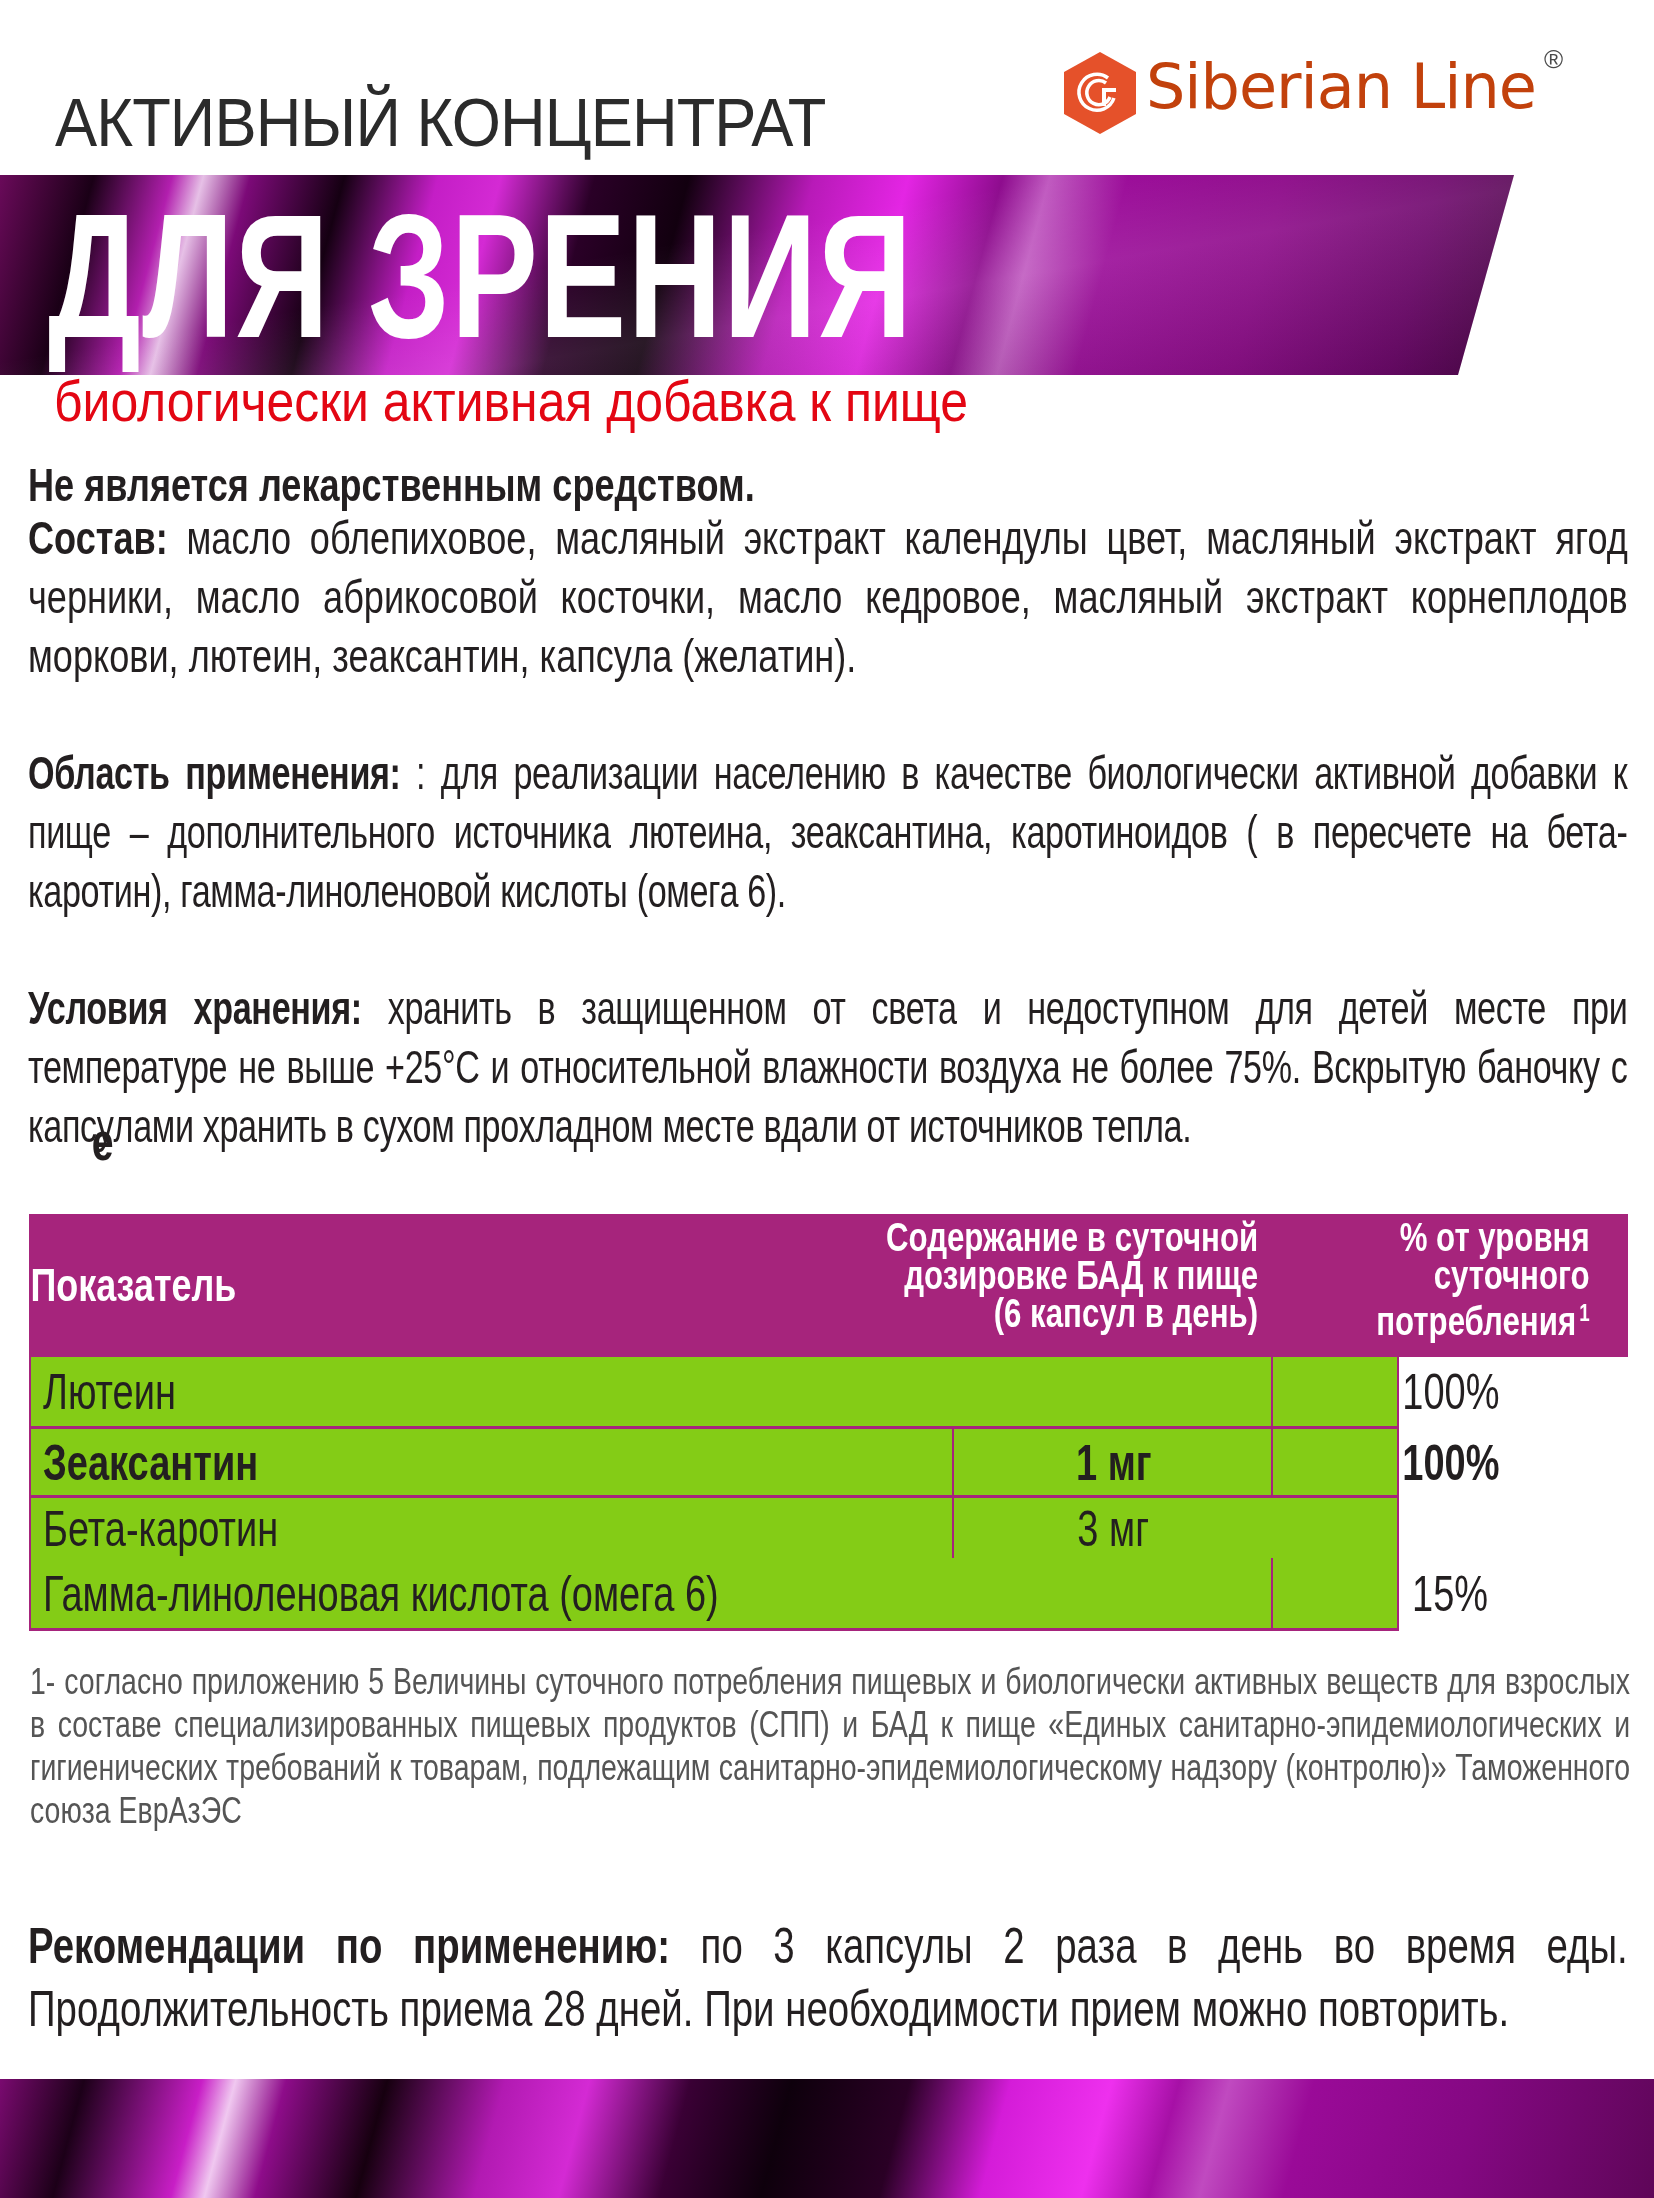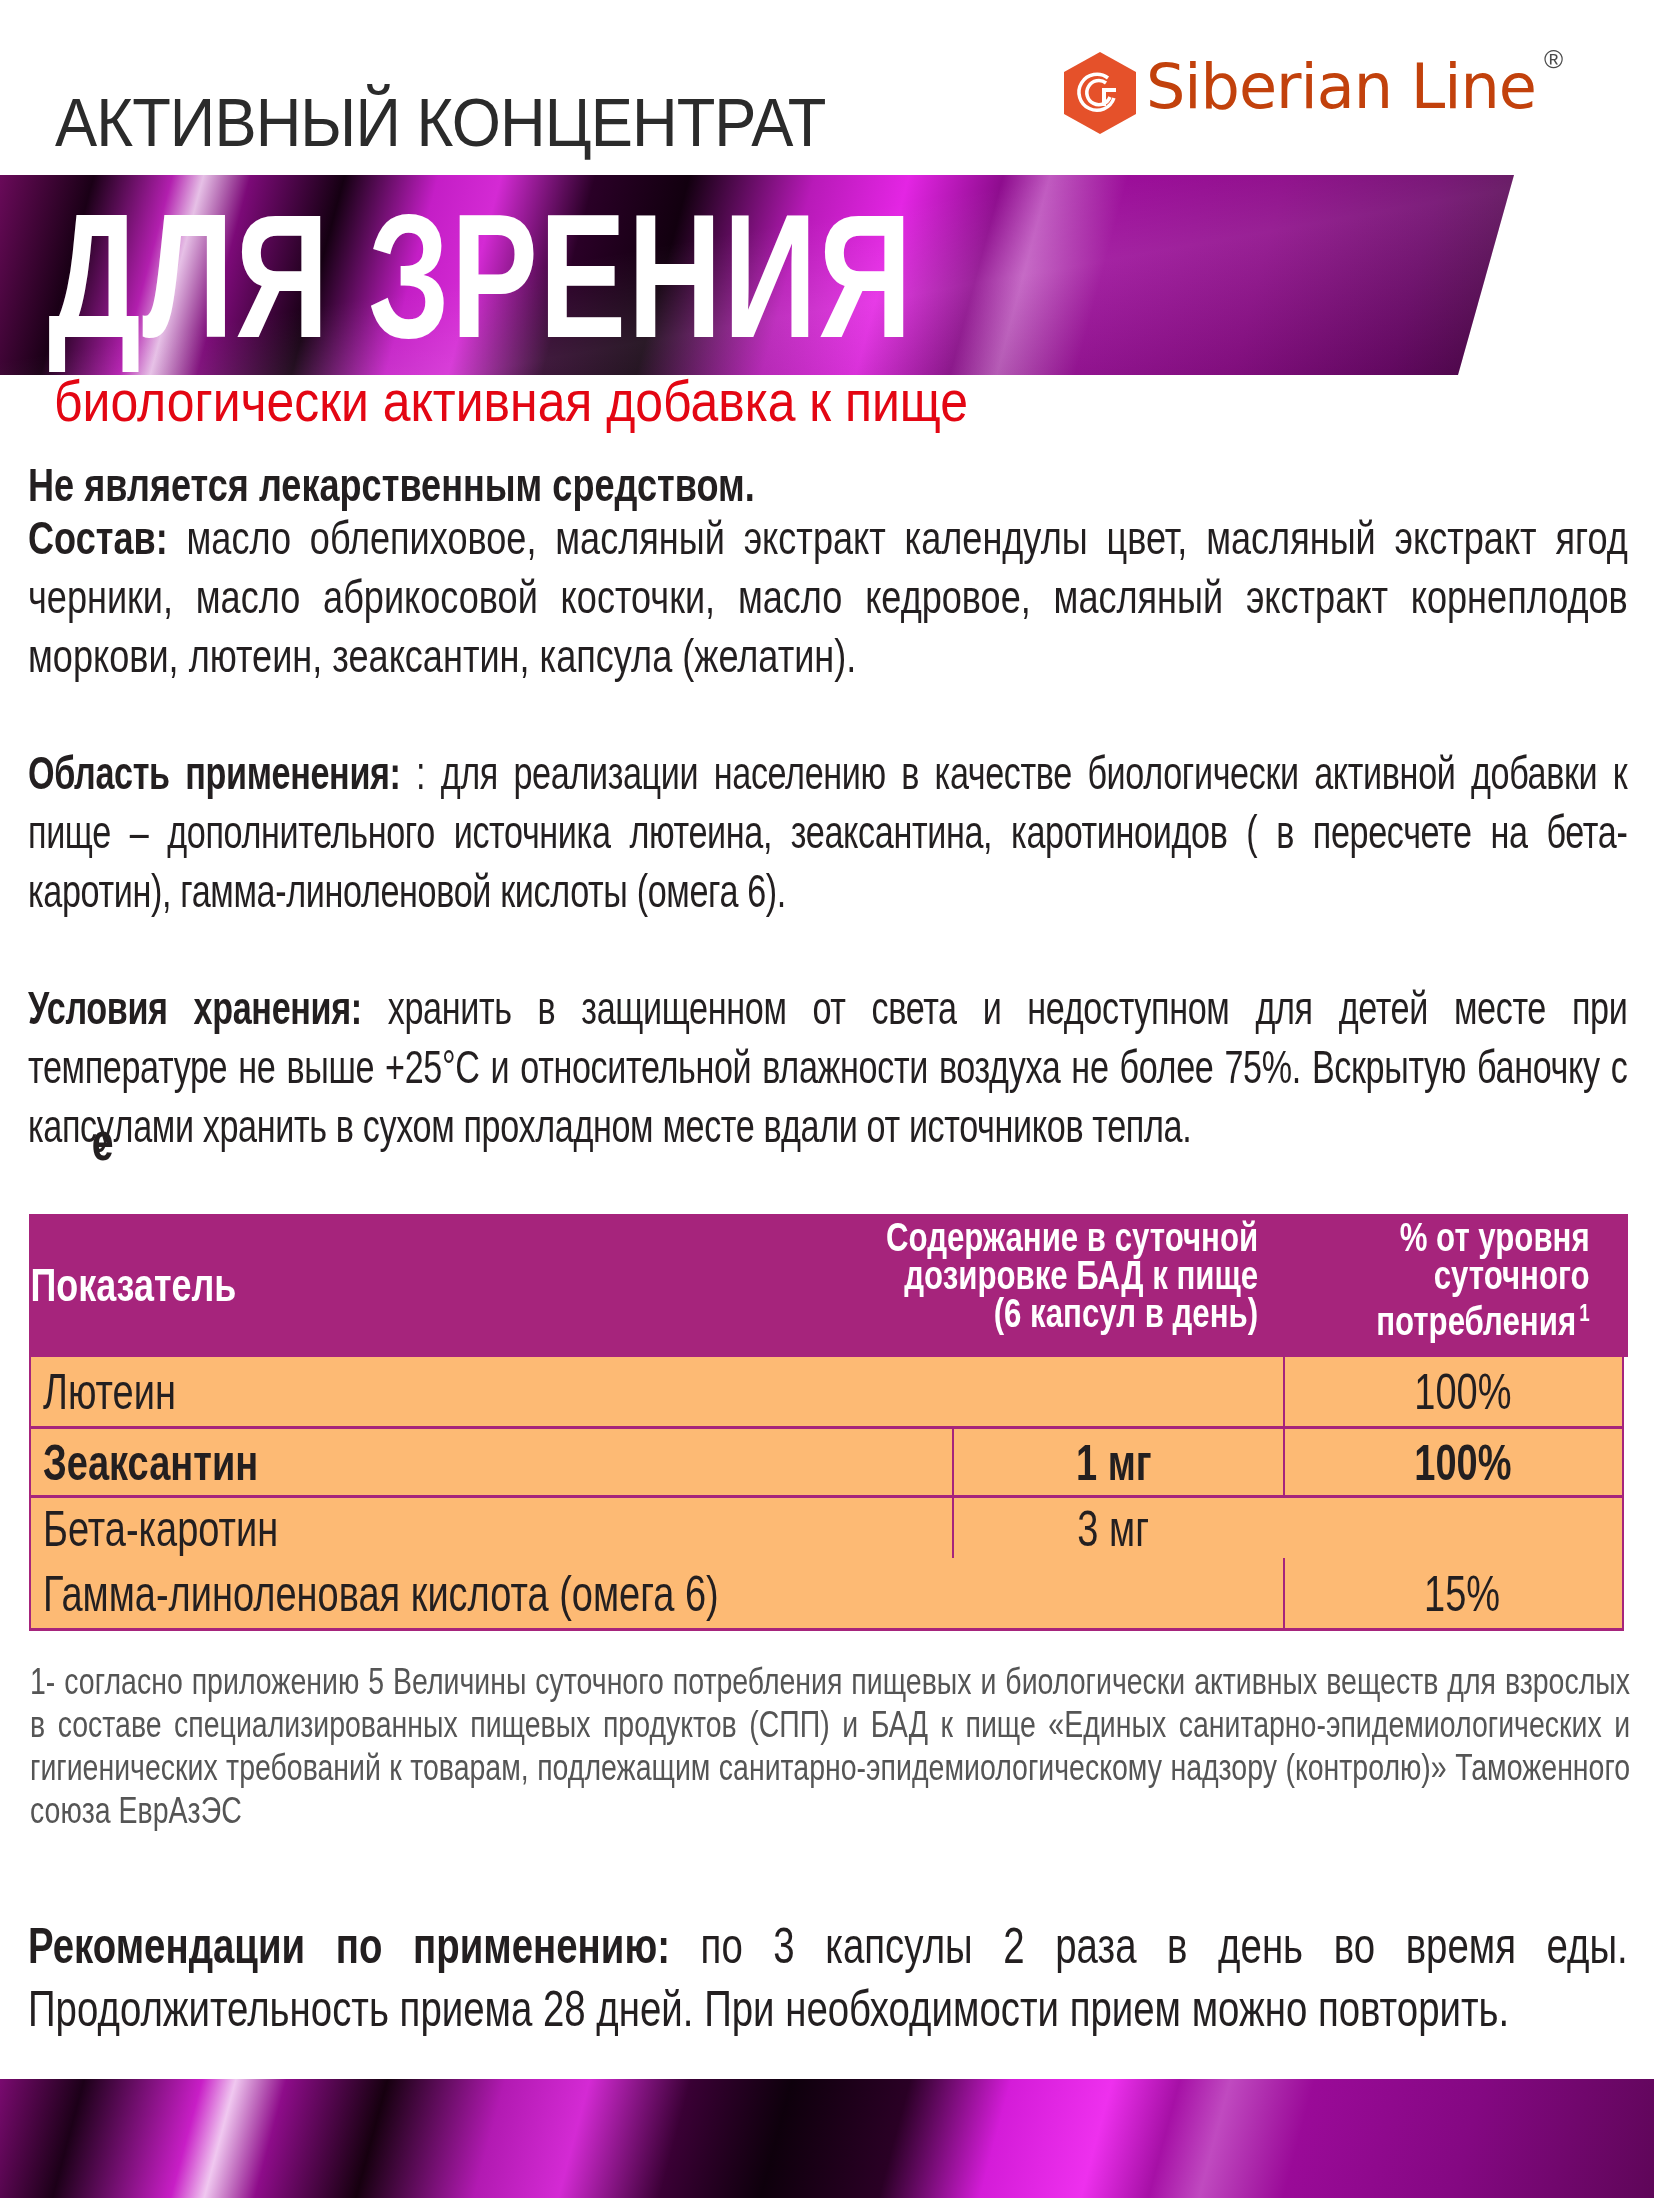--- a/index.html
+++ b/index.html
@@ -47,28 +47,28 @@
 
   
   .tbl { left:29px; top:1214px; width:1599px; height:420px; }
   .thead { position:absolute; left:0; top:0; width:1599px; height:143px; background:#a6247c; }
   .th { position:absolute; color:#ffffff; font-weight:bold; line-height:38px; white-space:nowrap;
         transform-origin:right top; }
   .th-name { left:0; top:52px; font-size:46px; transform:scaleX(0.78); transform-origin:left top; padding-left:2px; }
   .th-dose { right:370px; top:4px; font-size:40px; text-align:right; transform:scaleX(0.78); }
   .th-pct { right:38px; top:4px; font-size:40px; text-align:right; transform:scaleX(0.78); }
   .th-pct sup { font-size:24px; vertical-align: 14px; margin-left:4px; }
-  .trow { position:absolute; left:0; width:1595px; border:2px solid #a6247c; border-top:none; box-sizing:border-box; background:#fdba74; }
+  .trow { position:absolute; left:0; width:1370px; border:2px solid #a6247c; border-top:none; box-sizing:border-box; background:#84cc16; }
   .trow::after { content:""; position:absolute; left:0; right:0; bottom:-2px; height:3px; background:#a6247c; }
   .tcell { position:absolute; top:0; bottom:0; display:flex; align-items:center; font-size:50px; white-space:nowrap; color:#231f20; }
   .tcell span { display:inline-block; transform:scaleX(0.76); }
   .c-name { left:12px; }
   .c-name span { transform-origin:left center; }
   .c-dose { left:921px; width:319px; justify-content:center; border-left:2px solid #a6247c; }
-  .c-pct { left:1240px; width:355px; justify-content:center; border-left:2px solid #a6247c;margin-left:12px; }
+  .c-pct { left:1240px; width:355px; justify-content:center; border-left:2px solid #a6247c; }
 
   
   .foot { position:absolute; left:30px; top:1660px; width:2078px; transform:scaleX(0.77); transform-origin:left top;
           font-size:37px; line-height:43px; color:#555555; text-align:justify; }
   
   .rec { position:absolute; left:28px; top:1915px; width:2083px; transform:scaleX(0.768); transform-origin:left top;
          font-size:50px; line-height:63px; color:#231f20; text-align:justify; }
   .rec b { font-weight:bold; }
 
   

